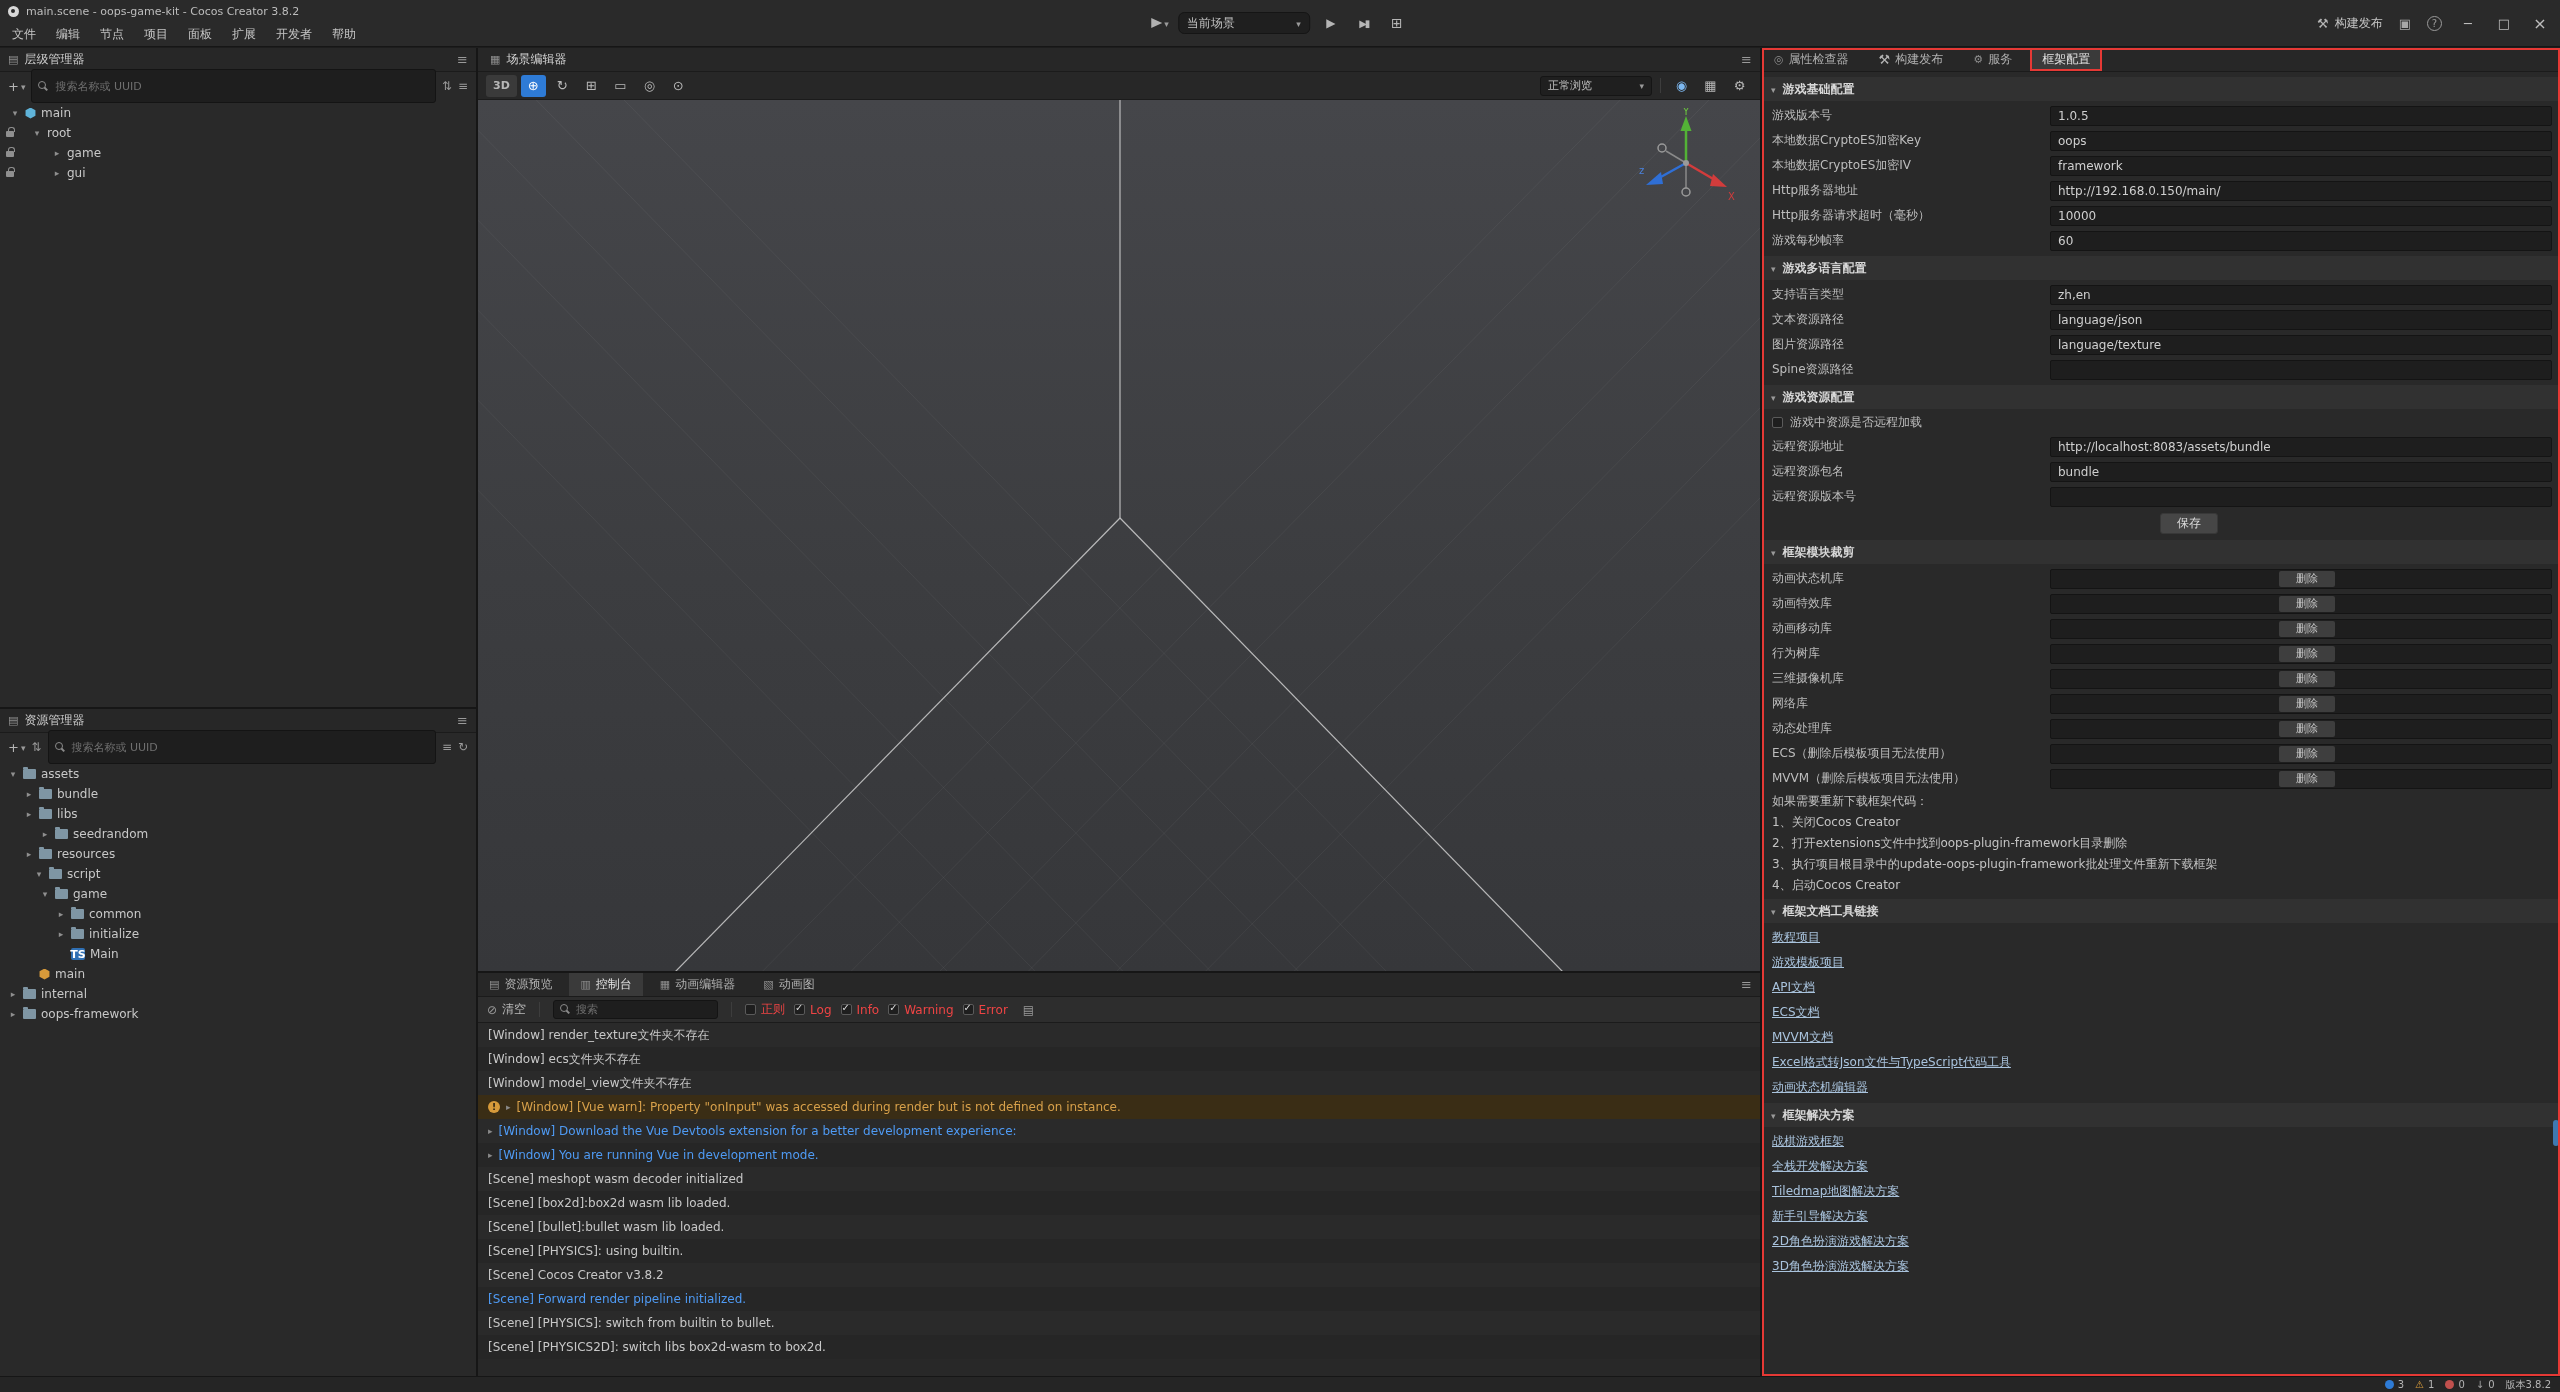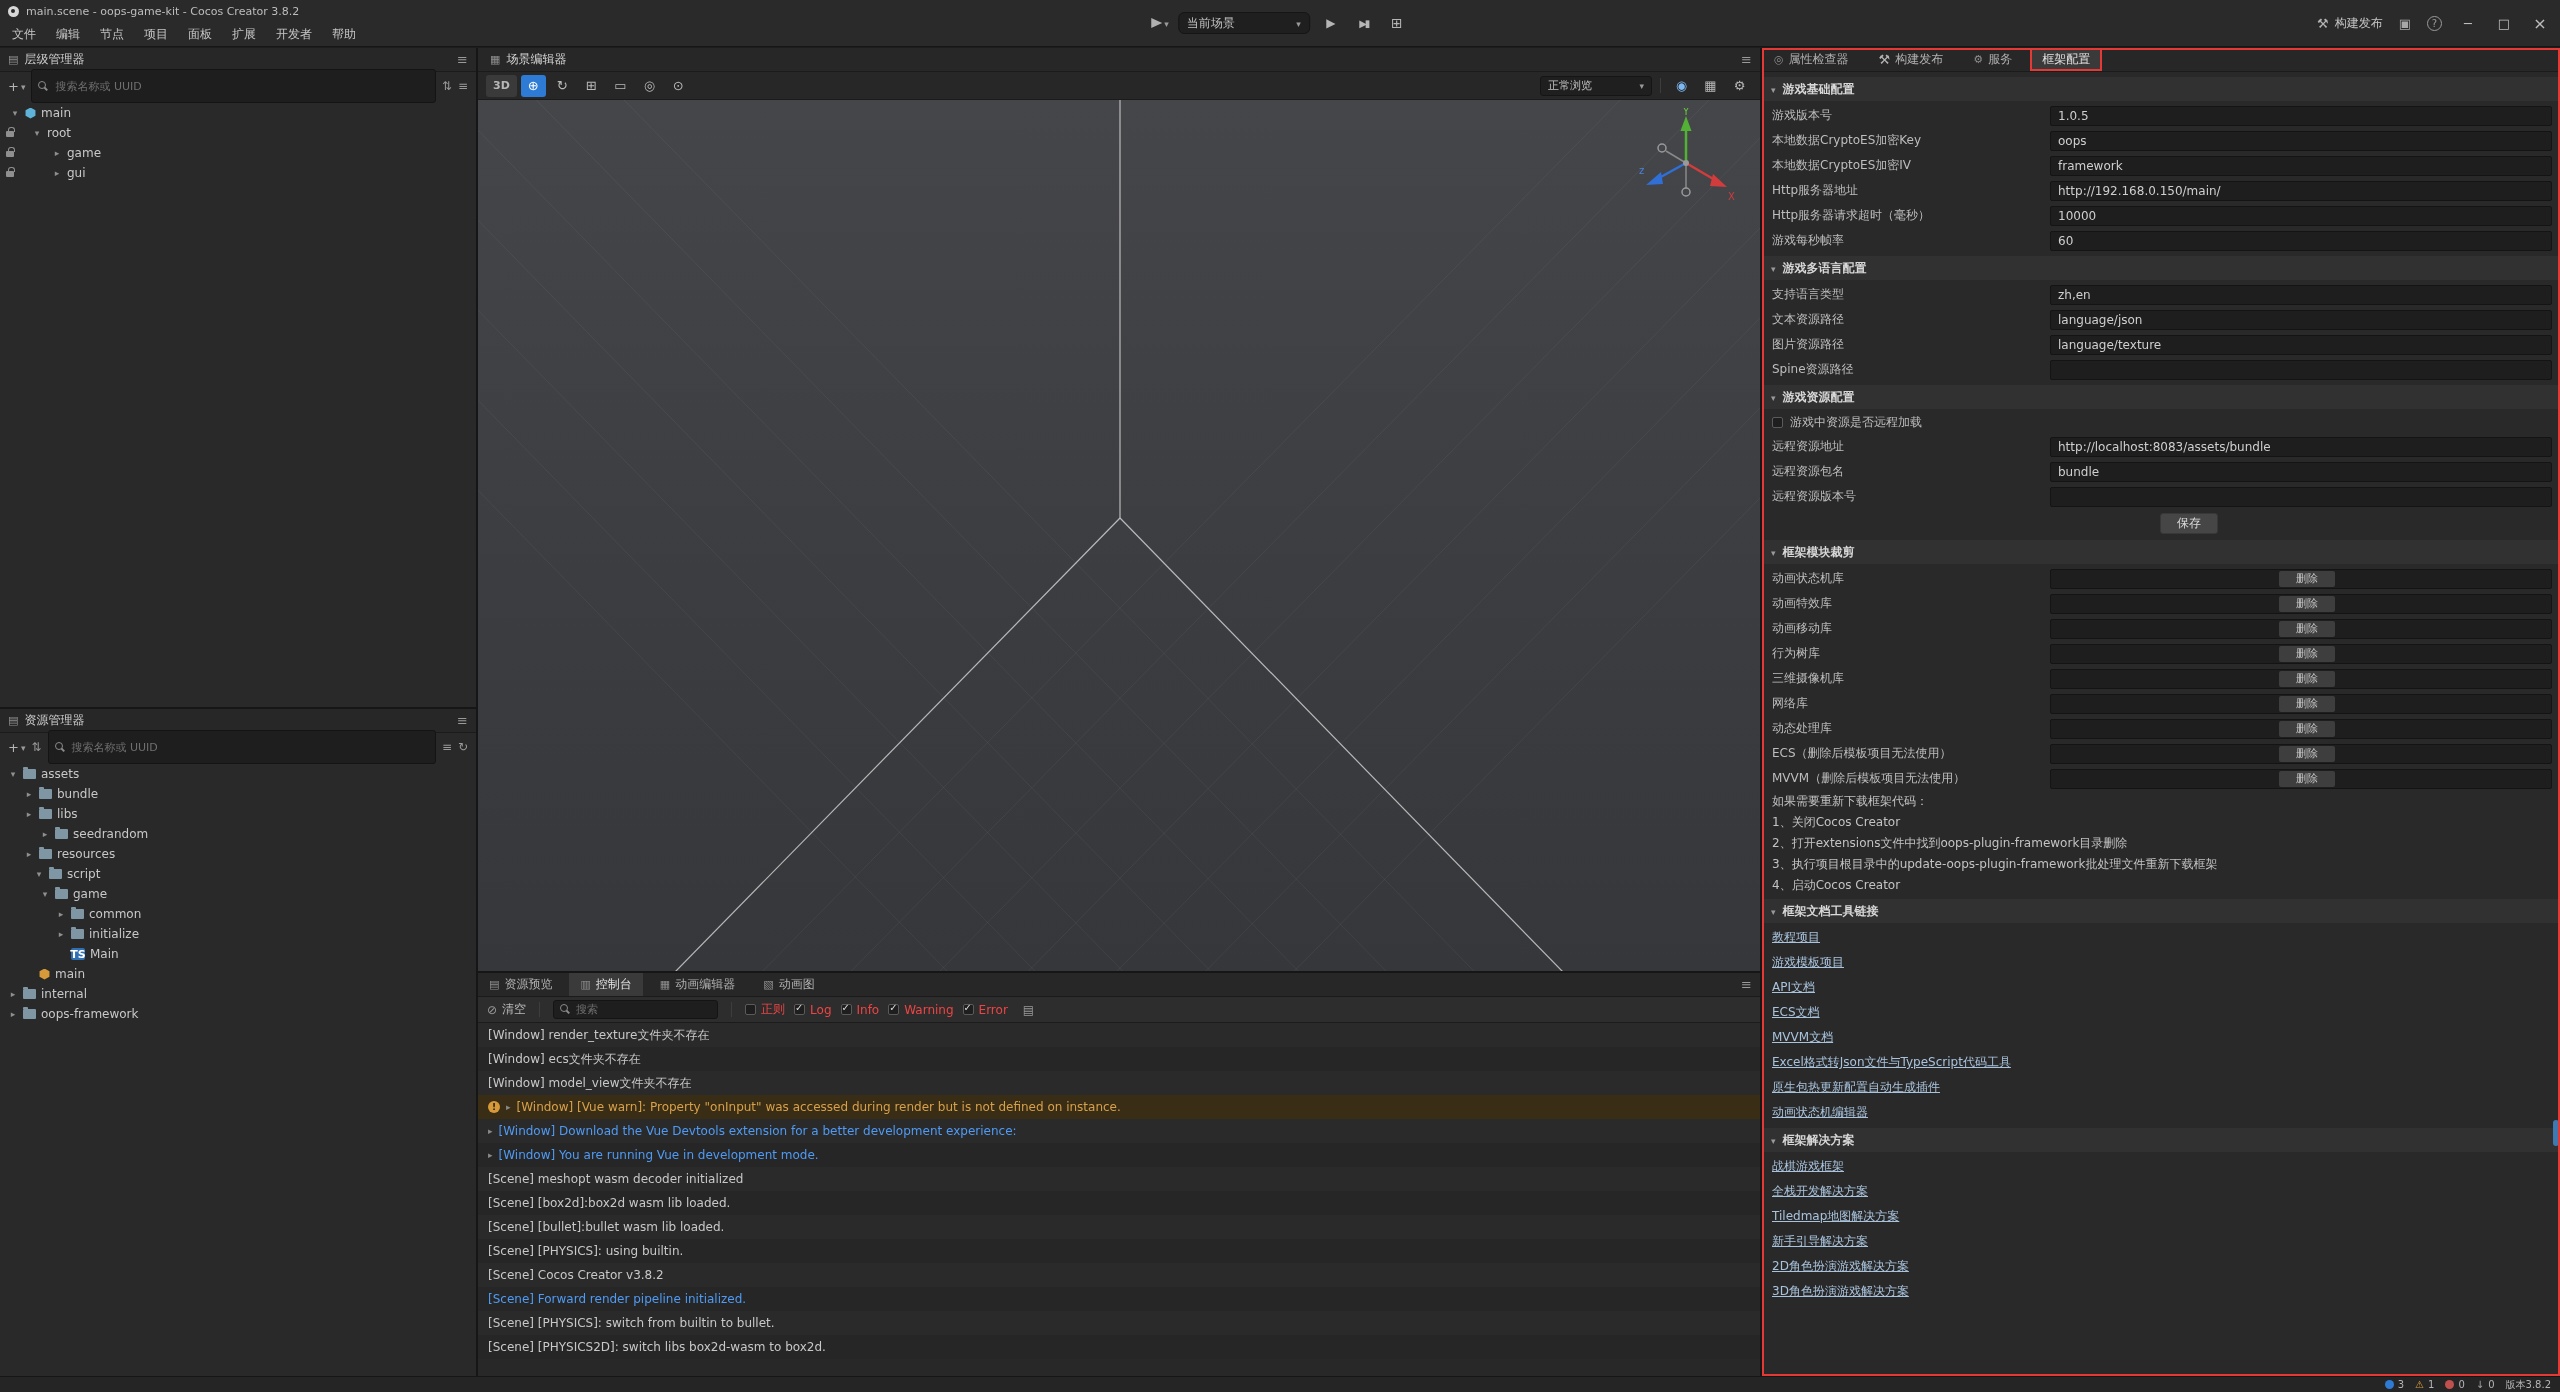--- a/index.html
+++ b/index.html
@@ -681,23 +681,20 @@
       <div class="link-row">
           <span class="link">ECS文档</span>
         </div>
       <div class="link-row">
           <span class="link">MVVM文档</span>
         </div>
       <div class="link-row">
           <span class="link">Excel格式转Json文件与TypeScript代码工具</span>
         </div>
       <div class="link-row">
-          <span class="link">原生包热更新配置自动生成插件</span>
-        </div>
-      <div class="link-row">
           <span class="link">动画状态机编辑器</span>
         </div>
 
       <div class="sec-header">
         <span class="sec-arr"></span>
         <span>框架解决方案</span>
       </div>
       <div class="link-row">
           <span class="link">战棋游戏框架</span>
         </div>

